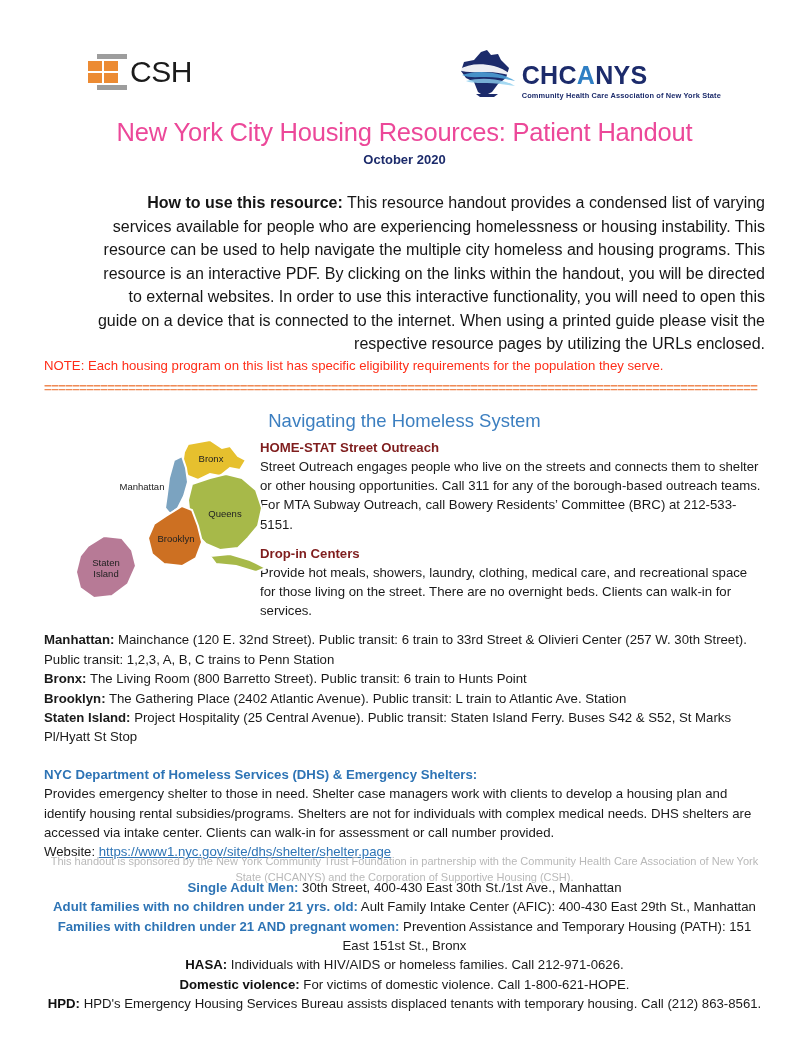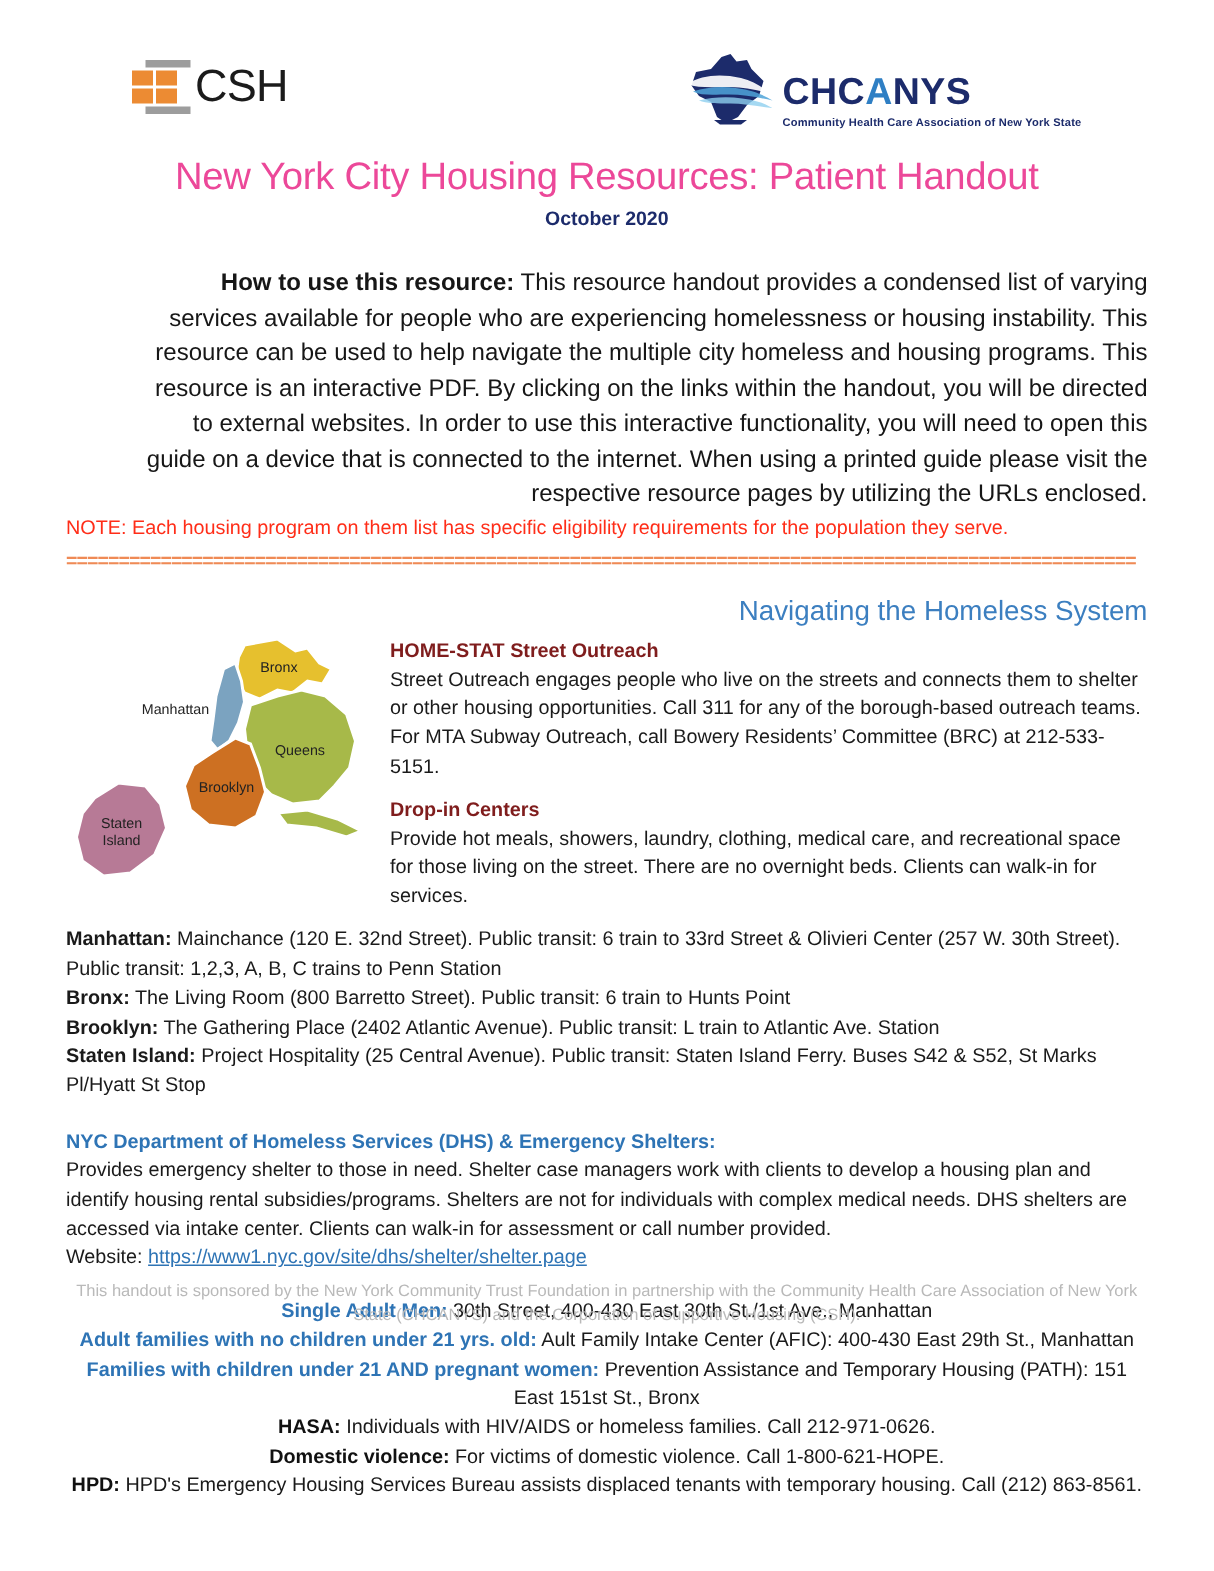--- a/index.html
+++ b/index.html
@@ -13,21 +13,21 @@
     font-family: "Liberation Sans", sans-serif;
     color: #1a1a1a;
     position: relative;
     overflow: hidden;
   }
   .page {
     width: 809px;
     height: 920px;
     position: relative;
     box-sizing: border-box;
-    padding: 0 44px;
+    padding: 14px 44px;
     border-radius: 31px;
   }
 
   
   .logo-row {
     height: 96px;
     position: relative;
   }
   .csh-logo {
     position: absolute;
@@ -137,35 +137,35 @@
     letter-spacing: -0.6px;
     font-weight: bold;
     overflow: hidden;
     white-space: nowrap;
     height: 16px;
     margin-top: 5px;
   }
 
   
   .section-heading {
-    text-align: right;
+    text-align: center;
     color: #3c7fc0;
     font-size: 18.5px;
     margin-top: 14px;
   }
 
   
   .map-block {
     margin-top: 6px;
     position: relative;
     min-height: 172px;
   }
   .map-wrap {
     position: absolute;
-    left: 1px;
+    left: 26px;
     top: 0;
     width: 205px;
     height: 172px;
   }
   .map-wrap svg { display: block; }
   .right-col {
     margin-left: 216px;
     font-size: 13.2px;
     line-height: 1.45;
   }
@@ -253,21 +253,21 @@
       </div>
     </div>
   </div>
 
   <h1 class="doc-title">New York City Housing Resources: Patient Handout</h1>
   <div class="doc-date">October 2020</div>
 
   <div class="intro">
     <b>How to use this resource:</b><span> This resource handout provides a condensed list of varying services available for people who are experiencing homelessness or housing instability. This resource can be used to help navigate the multiple city homeless and housing programs. This resource is an interactive PDF. By clicking on the links within the handout, you will be directed to external websites. In order to use this interactive functionality, you will need to open this guide on a device that is connected to the internet. When using a printed guide please visit the respective resource pages by utilizing the URLs enclosed.</span>
   </div>
-  <div class="note">NOTE: Each housing program on them list has specific eligibility requirements for the population they serve.</div>
+  <div class="note">NOTE: Each housing program on this list has specific eligibility requirements for the population they serve.</div>
   <div class="divider">======================================================================================================</div>
 
   <div class="section-heading">Navigating the Homeless System</div>
 
   <div class="map-block">
 
     <div class="map-wrap">
       <svg viewBox="0 0 205 172" width="205" height="172">
 
         <path d="M118 6 L140 2 L152 10 L160 8 L168 18 L176 22 L170 32 L160 30 L150 38 L140 36 L128 42 L118 38 L112 28 L114 14 Z" fill="#e6c02e" stroke="#ffffff" stroke-width="2"></path>

